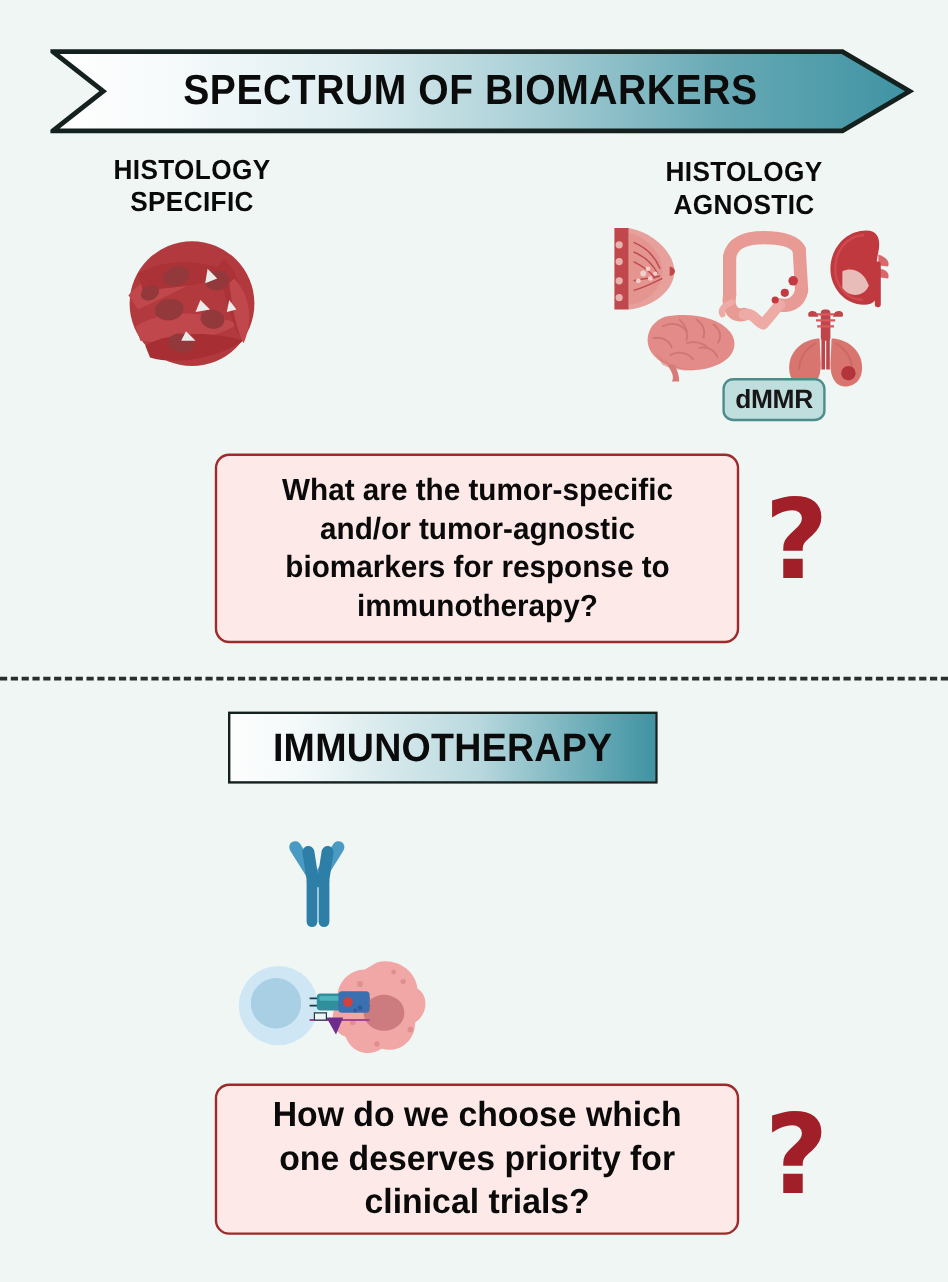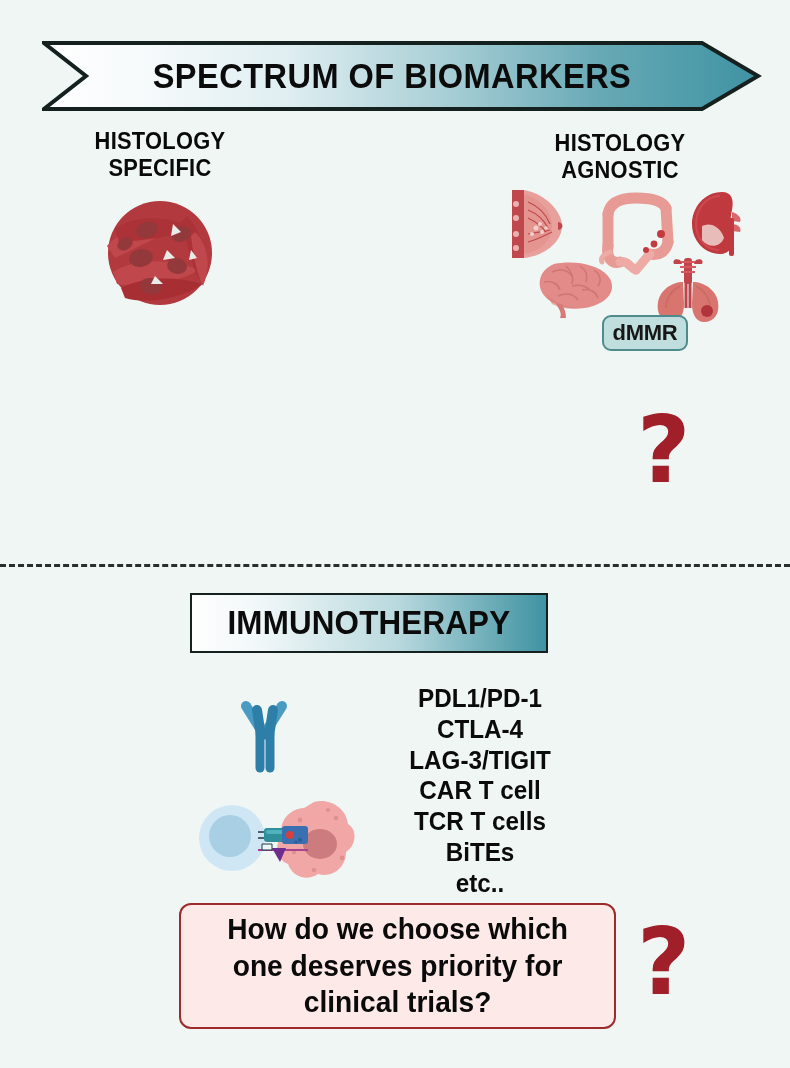--- a/index.html
+++ b/index.html
@@ -304,20 +304,28 @@
       <path d="M30 30 C22 34 16 42 16 52" stroke="#c96a66" stroke-width="1.6" fill="none"></path>
       <path d="M46 30 C54 34 60 42 60 52" stroke="#c96a66" stroke-width="1.6" fill="none"></path>
       <circle cx="57" cy="55" r="6" fill="#b2353b"></circle>
     </svg>
   </div>
 
   <div class="dmmr-badge">
     <span>dMMR</span>
   </div>
 
+  <div class="q-box" id="qbox-1">
+    <div class="q-text">
+      <div>What are the tumor-specific</div>
+      <div>and/or tumor-agnostic</div>
+      <div>biomarkers for response to</div>
+      <div>immunotherapy?</div>
+    </div>
+  </div>
   <div class="qmark" id="qmark-1">?</div>
 
   <div class="divider"></div>
 
   <div class="immuno-box">
     <span class="immuno-label">IMMUNOTHERAPY</span>
   </div>
 
   <div id="icon-antibody">
     <svg width="72" height="78" viewBox="0 0 72 78">
@@ -361,29 +369,20 @@
       <circle cx="94" cy="45" r="4" fill="#d6403a"></circle>
       <g fill="#2a5d99">
         <circle cx="104" cy="50" r="2"></circle>
           <circle cx="100" cy="52" r="1.6"></circle>
       </g>
       <path d="M76 58 L90 58 L84 72 Z" fill="#6e2d8e"></path>
       <path d="M66 54 L76 54 L76 60 L66 60 Z" fill="#eef6f4" stroke="#1b3a4a" stroke-width="1"></path>
     </svg>
   </div>
 
-  <div class="therapy-list">
-    <div>PDL1/PD-1</div>
-    <div>CTLA-4</div>
-    <div>LAG-3/TIGIT</div>
-    <div>CAR T cell</div>
-    <div>TCR T cells</div>
-    <div>BiTEs</div>
-    <div>etc..</div>
-  </div>
 
   <div class="q-box" id="qbox-2">
     <div class="q-text">
       <div>How do we choose which</div>
       <div>one deserves priority for</div>
       <div>clinical trials?</div>
     </div>
   </div>
   <div class="qmark" id="qmark-2">?</div>
 

